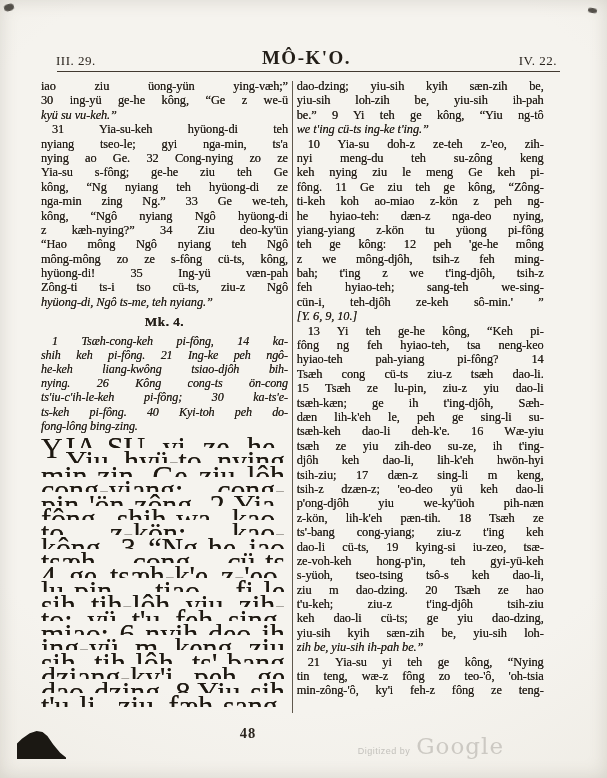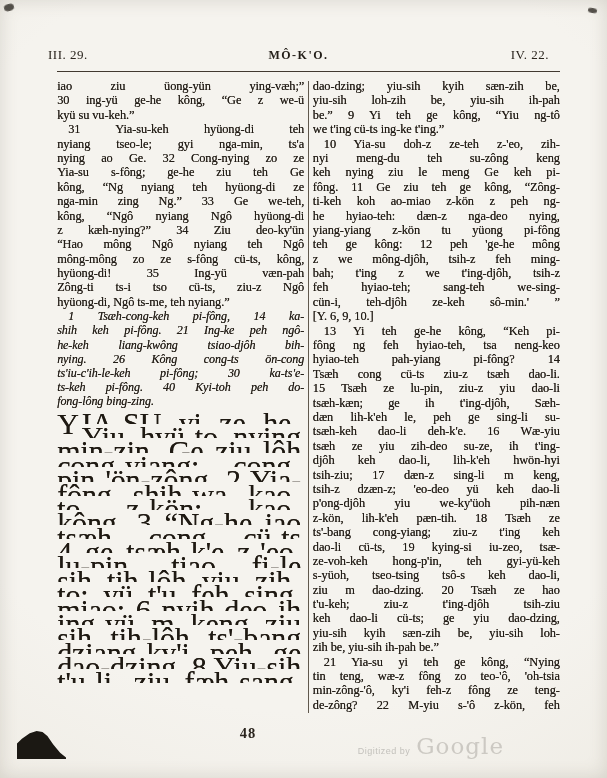--- a/index.html
+++ b/index.html
@@ -6,41 +6,41 @@
   .page{
     position:relative;width:607px;height:778px;overflow:hidden;
     background:
       radial-gradient(ellipse 120% 90% at 50% 42%, #f5f3ee 55%, #edeae2 88%, #e4e1d7 100%);
     font-family:"Liberation Serif","DejaVu Serif",serif;
     color:#231e18;
     box-shadow:inset 0 0 18px rgba(90,80,60,0.18);
   }
   
   .running-head{
-    position:absolute;top:47px;left:48px;width:501px;
+    position:absolute;top:47px;left:56px;width:501px;
     display:flex;align-items:flex-end;font-size:13px;
   }
   .running-head .ref{flex:1;letter-spacing:0.5px;color:#2a241d;}
   .running-head .ref.left{text-align:left;}
   .running-head .ref.right{text-align:right;}
-  .running-head .title{flex:1.2;text-align:center;font-weight:bold;font-size:12px;letter-spacing:1.5px;}
+  .running-head .title{flex:1.2;text-align:center;font-weight:bold;font-size:19px;letter-spacing:1.5px;}
   .head-rule{
     position:absolute;top:71px;left:57px;width:503px;height:0;
     border-top:1.7px solid #32291f;opacity:.92;
   }
   
-  .columns{position:absolute;top:79px;left:57px;width:503px;display:flex;justify-content:center;}
+  .columns{position:absolute;top:79px;left:41px;width:503px;display:flex;}
   .col{width:247px;font-size:12.4px;line-height:14.4px;letter-spacing:-0.1px;
        text-shadow:0 0 0.35px rgba(40,32,24,.85);}
   .col-divider{width:1.2px;background:#453c30;margin:2px 3.5px 0 4px;height:632px;opacity:.85;}
   .line{
     text-align:justify;text-align-last:justify;
     height:14.4px;overflow:hidden;white-space:normal;
   }
-  .line.end{text-align-last:left;}
+  .line.end{text-align-last:left;font-style:italic;}
   .line.indent{text-indent:11px;}
   .block.heading{
     text-align:center;font-weight:bold;font-size:13.2px;
     margin:6px 0 4px 0;letter-spacing:0.5px;
   }
   .block.summary{font-style:italic;font-size:12.1px;line-height:14.2px;}
   .block.summary .line{height:14.2px;}
   .block.dropcap{overflow:visible;}
   .dropcap{
     float:left;font-size:30px;line-height:26px;height:26px;
@@ -96,20 +96,21 @@
           <div class="line">kông, “Ng nyiang teh hyüong-di ze</div>
           <div class="line">nga-min zing Ng.” 33 Ge we-teh,</div>
           <div class="line">kông, “Ngô nyiang Ngô hyüong-di</div>
           <div class="line">z kæh-nying?” 34 Ziu deo-ky'ün</div>
           <div class="line">“Hao mông Ngô nyiang teh Ngô</div>
           <div class="line">mông-mông zo ze s-fông cü-ts, kông,</div>
           <div class="line">hyüong-di! 35 Ing-yü væn-pah</div>
           <div class="line">Zông-ti ts-i tso cü-ts, ziu-z Ngô</div>
           <div class="line end">hyüong-di, Ngô ts-me, teh nyiang.”</div>
         </div>
+        <div class="block heading">Mk. 4.</div>
         <div class="block summary">
           <div class="line indent">1 Tsæh-cong-keh pi-fông, 14 ka-</div>
           <div class="line">shih keh pi-fông. 21 Ing-ke peh ngô-</div>
           <div class="line">he-keh liang-kwông tsiao-djôh bih-</div>
           <div class="line">nying. 26 Kông cong-ts ön-cong</div>
           <div class="line">ts'iu-c'ih-le-keh pi-fông; 30 ka-ts'e-</div>
           <div class="line">ts-keh pi-fông. 40 Kyi-toh peh do-</div>
           <div class="line end">fong-lông bing-zing.</div>
         </div>
         <div class="block dropcap">
@@ -174,21 +175,20 @@
           <div class="line">ze-voh-keh hong-p'in, teh gyi-yü-keh</div>
           <div class="line">s-yüoh, tseo-tsing tsô-s keh dao-li,</div>
           <div class="line">ziu m dao-dzing. 20 Tsæh ze hao</div>
           <div class="line">t'u-keh; ziu-z t'ing-djôh tsih-ziu</div>
           <div class="line">keh dao-li cü-ts; ge yiu dao-dzing,</div>
           <div class="line">yiu-sih kyih sæn-zih be, yiu-sih loh-</div>
           <div class="line end">zih be, yiu-sih ih-pah be.”</div>
           <div class="line indent">21 Yia-su yi teh ge kông, “Nying</div>
           <div class="line">tin teng, wæ-z fông zo teo-'ô, 'oh-tsia</div>
           <div class="line">min-zông-'ô, ky'i feh-z fông ze teng-</div>
-          <div class="line">de-zông? 22 M-yiu s-'ô z-kön, feh</div>
         </div>
       </div>
   </main>
 
   <div class="page-number">48</div>
 
   <div class="watermark">
     <span class="wm-prefix">Digitized by</span>
     <span class="wm-brand">Google</span>
   </div>

